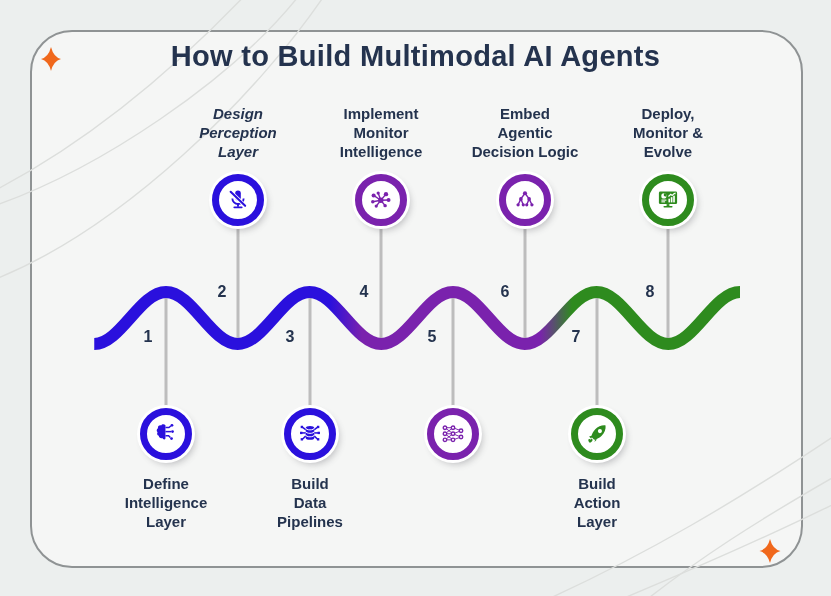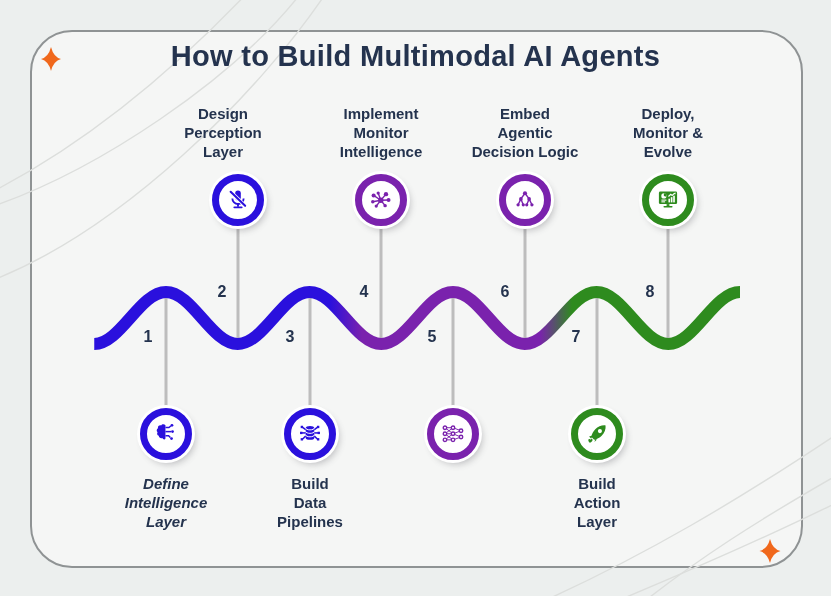--- a/index.html
+++ b/index.html
@@ -72,34 +72,34 @@
          C694.25 344 714 292 740 292" fill="none" stroke="url(#waveGrad)" stroke-width="12"></path>
 
     <g fill="#f0681c">
       <path d="M51 47 Q53.5 57 61 59 Q53.5 61 51 71 Q48.5 61 41 59 Q48.5 57 51 47 Z"></path>
       <path d="M770 539 Q772.5 549 780.5 551 Q772.5 553 770 563 Q767.5 553 759.5 551 Q767.5 549 770 539 Z"></path>
     </g>
   </svg>
 
   <div class="title">How to Build Multimodal AI Agents</div>
 
-  <div class="step-label" style="left:138px;top:104px;">Design
+  <div class="step-label" style="left:153px;top:104px;font-style:italic;">Design
 Perception
 Layer</div>
   <div class="step-label" style="left:296px;top:104px;">Implement
 Monitor
 Intelligence</div>
   <div class="step-label" style="left:440px;top:104px;">Embed
 Agentic
 Decision Logic</div>
   <div class="step-label" style="left:583px;top:104px;">Deploy,
 Monitor &amp;
 Evolve</div>
 
-  <div class="step-label" style="left:81px;top:474px;font-style:italic;">Define
+  <div class="step-label" style="left:81px;top:474px;">Define
 Intelligence
 Layer</div>
   <div class="step-label" style="left:225px;top:474px;">Build
 Data
 Pipelines</div>
   <div class="step-label" style="left:512px;top:474px;">Build
 Action
 Layer</div>
 
   <span class="step-number" style="left:136px;top:326px;">1</span>

